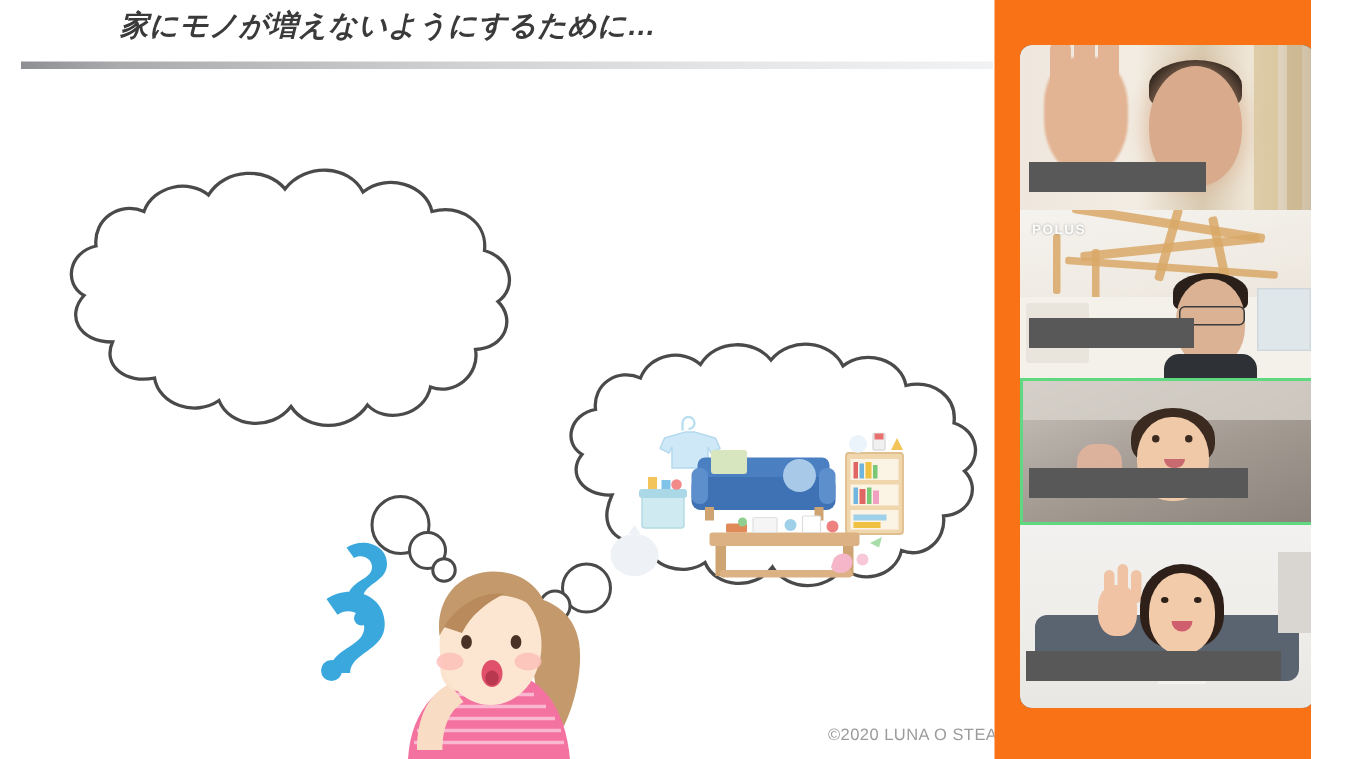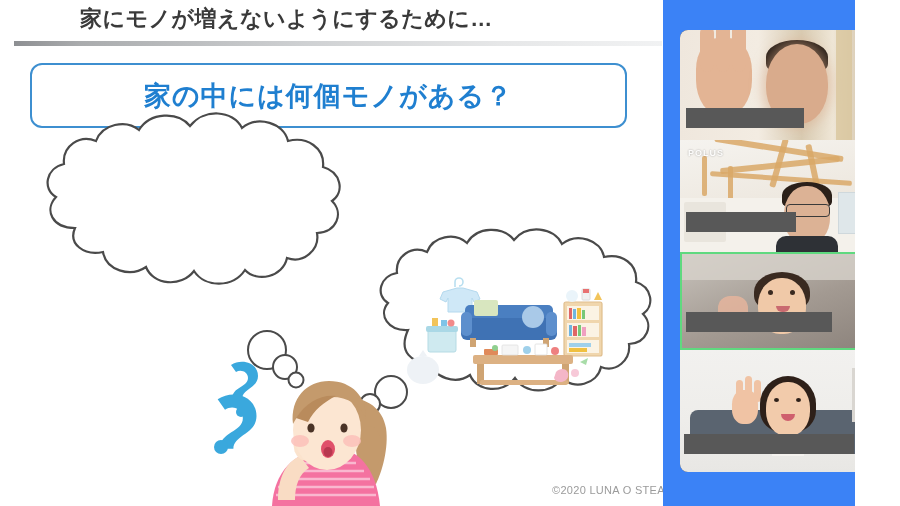--- a/index.html
+++ b/index.html
@@ -22,25 +22,26 @@
     width: 663px;
     height: 506px;
     background: #ffffff;
     overflow: hidden;
   }
 
   #slide-title {
     position: absolute;
     left: 80px;
     top: 4px;
-    font-size: 22px;
+    font-size: 19px;
     font-weight: bold;
     color: #3a3a3a;
     letter-spacing: 0.5px;
     white-space: nowrap;
+    font-style: italic;
   }
 
   #title-rule {
     position: absolute;
     left: 14px;
     top: 41px;
     width: 648px;
     height: 5px;
     background: linear-gradient(to right, #8d8f92 0%, #a9abad 10%, #cfd1d3 45%, #e6e7e8 75%, #f1f2f3 100%);
   }
@@ -103,23 +104,23 @@
     color: #9b9b9b;
     letter-spacing: 0.3px;
     white-space: nowrap;
   }
 
   
   #video-panel {
     position: absolute;
     left: 663px;
     top: 0;
-    width: 192px;
+    width: 211px;
     height: 506px;
-    background: #3b82f6;
+    background: #f97316;
     overflow: hidden;
     text-align: right;
   }
   .video-tile {
     position: absolute;
     left: 17px;
     width: 196px;
     overflow: hidden;
     background: #2a2c30;
   }
@@ -221,23 +222,20 @@
 </style>
 </head>
 <body>
 
 <div id="slide">
 
   <div id="slide-title">家にモノが増えないようにするために…</div>
 
   <div id="title-rule"></div>
 
-  <div id="question-box">
-    <div id="question-text">家の中には何個モノがある？</div>
-  </div>
 
   <svg id="art-layer" viewBox="0 0 663 506">
 
     <g fill="#ffffff" stroke="#4a4a4a" stroke-width="2.2">
       <path d="M 75 228
                C 52 228, 44 210, 56 197
                C 42 189, 46 168, 64 164
                C 62 146, 80 134, 96 141
                C 102 124, 126 119, 139 130
                C 150 112, 178 111, 190 126

